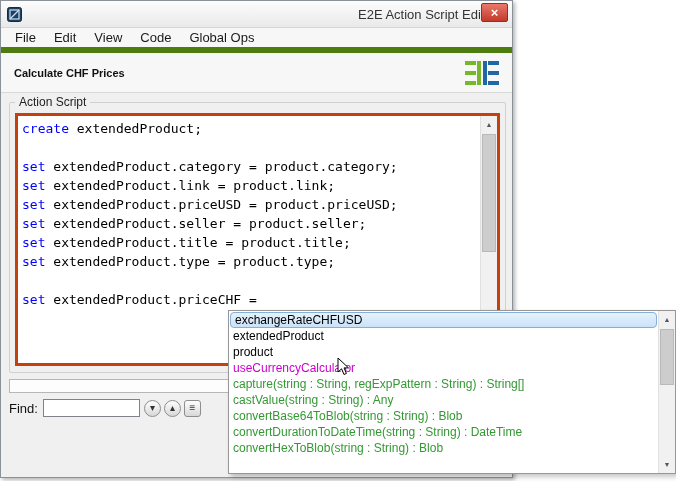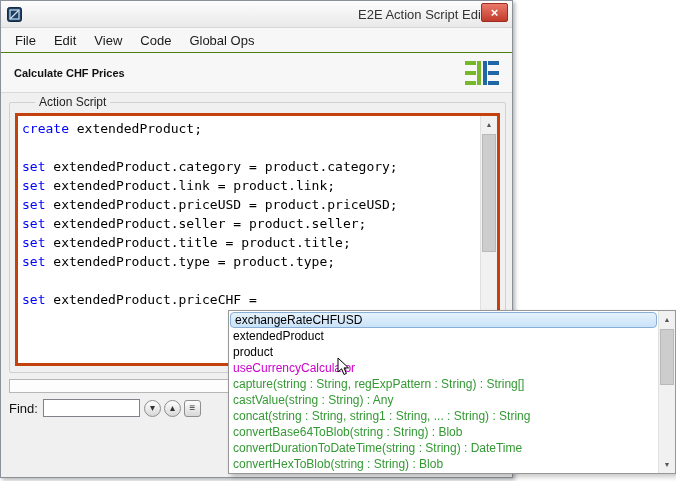--- a/index.html
+++ b/index.html
@@ -32,42 +32,42 @@
     position:absolute;right:4px;top:2px;width:27px;height:19px;
     background:linear-gradient(#e9796a,var(--close-red,#c23a2b));
     border:1px solid #9c2c1e;border-radius:2px;
     color:#fff;font-size:13px;font-weight:bold;line-height:16px;
     text-align:center;padding:0;z-index:2;cursor:default;
     font-family:"Liberation Sans",sans-serif;
   }
 
   .menubar{
     position:absolute;left:0;top:27px;right:0;height:25px;
-    background:#f7f7f7;border-bottom:1px solid #4d7c0f;
+    background:#f7f7f7;border-bottom:6px solid #4d7c0f;
     display:flex;align-items:center;padding-left:5px;
     font-size:13px;color:#1a1a1a;
   }
   .menu-item{padding:4px 9px;}
 
   .header{
     position:absolute;left:0;top:52px;right:0;height:40px;
     background:#f7f7f7;border-bottom:1px solid #d9d9d9;
     display:flex;align-items:center;
   }
   .page-title{font-weight:bold;font-size:11px;margin-left:13px;color:#111;}
   .logo{margin-left:auto;margin-right:12px;display:inline-flex;}
 
   
   .groupbox{
     position:absolute;left:8px;top:101px;width:497px;height:271px;
     border:1px solid #d0d0d0;border-radius:2px;
   }
   .grouplabel{
     position:absolute;top:-8px;left:5px;background:#f0f0f0;
-    padding:0 4px;font-size:12px;color:#222;margin-left:20px;
+    padding:0 4px;font-size:12px;color:#222;
   }
   .editor{
     position:absolute;left:5px;top:10px;right:5px;bottom:6px;
     background:#fff;border:3px solid #c2410c;padding-left:16px;
   }
   .code{
     position:absolute;left:0;top:0;right:17px;bottom:0;
     padding:3px 0 0 4px;overflow:hidden;
     font-family:"DejaVu Sans Mono",monospace;
     font-size:13px;line-height:19px;color:#000;
@@ -236,21 +236,20 @@
 </div>
 
 <div class="popup">
   <div class="popup-list">
       <div class="popup-item kind-variable selected">exchangeRateCHFUSD</div>
       <div class="popup-item kind-variable">extendedProduct</div>
       <div class="popup-item kind-variable">product</div>
       <div class="popup-item kind-operation">useCurrencyCalculator</div>
       <div class="popup-item kind-function">capture(string : String, regExpPattern : String) : String[]</div>
       <div class="popup-item kind-function">castValue(string : String) : Any</div>
-      <div class="popup-item kind-function">concat(string : String, string1 : String, ... : String) : String</div>
       <div class="popup-item kind-function">convertBase64ToBlob(string : String) : Blob</div>
       <div class="popup-item kind-function">convertDurationToDateTime(string : String) : DateTime</div>
       <div class="popup-item kind-function">convertHexToBlob(string : String) : Blob</div>
     </div>
   <div class="vscroll">
     <div class="sb-btn up">
         <span>▲</span>
       </div>
     <div class="sb-thumb"></div>
     <div class="sb-btn down">

